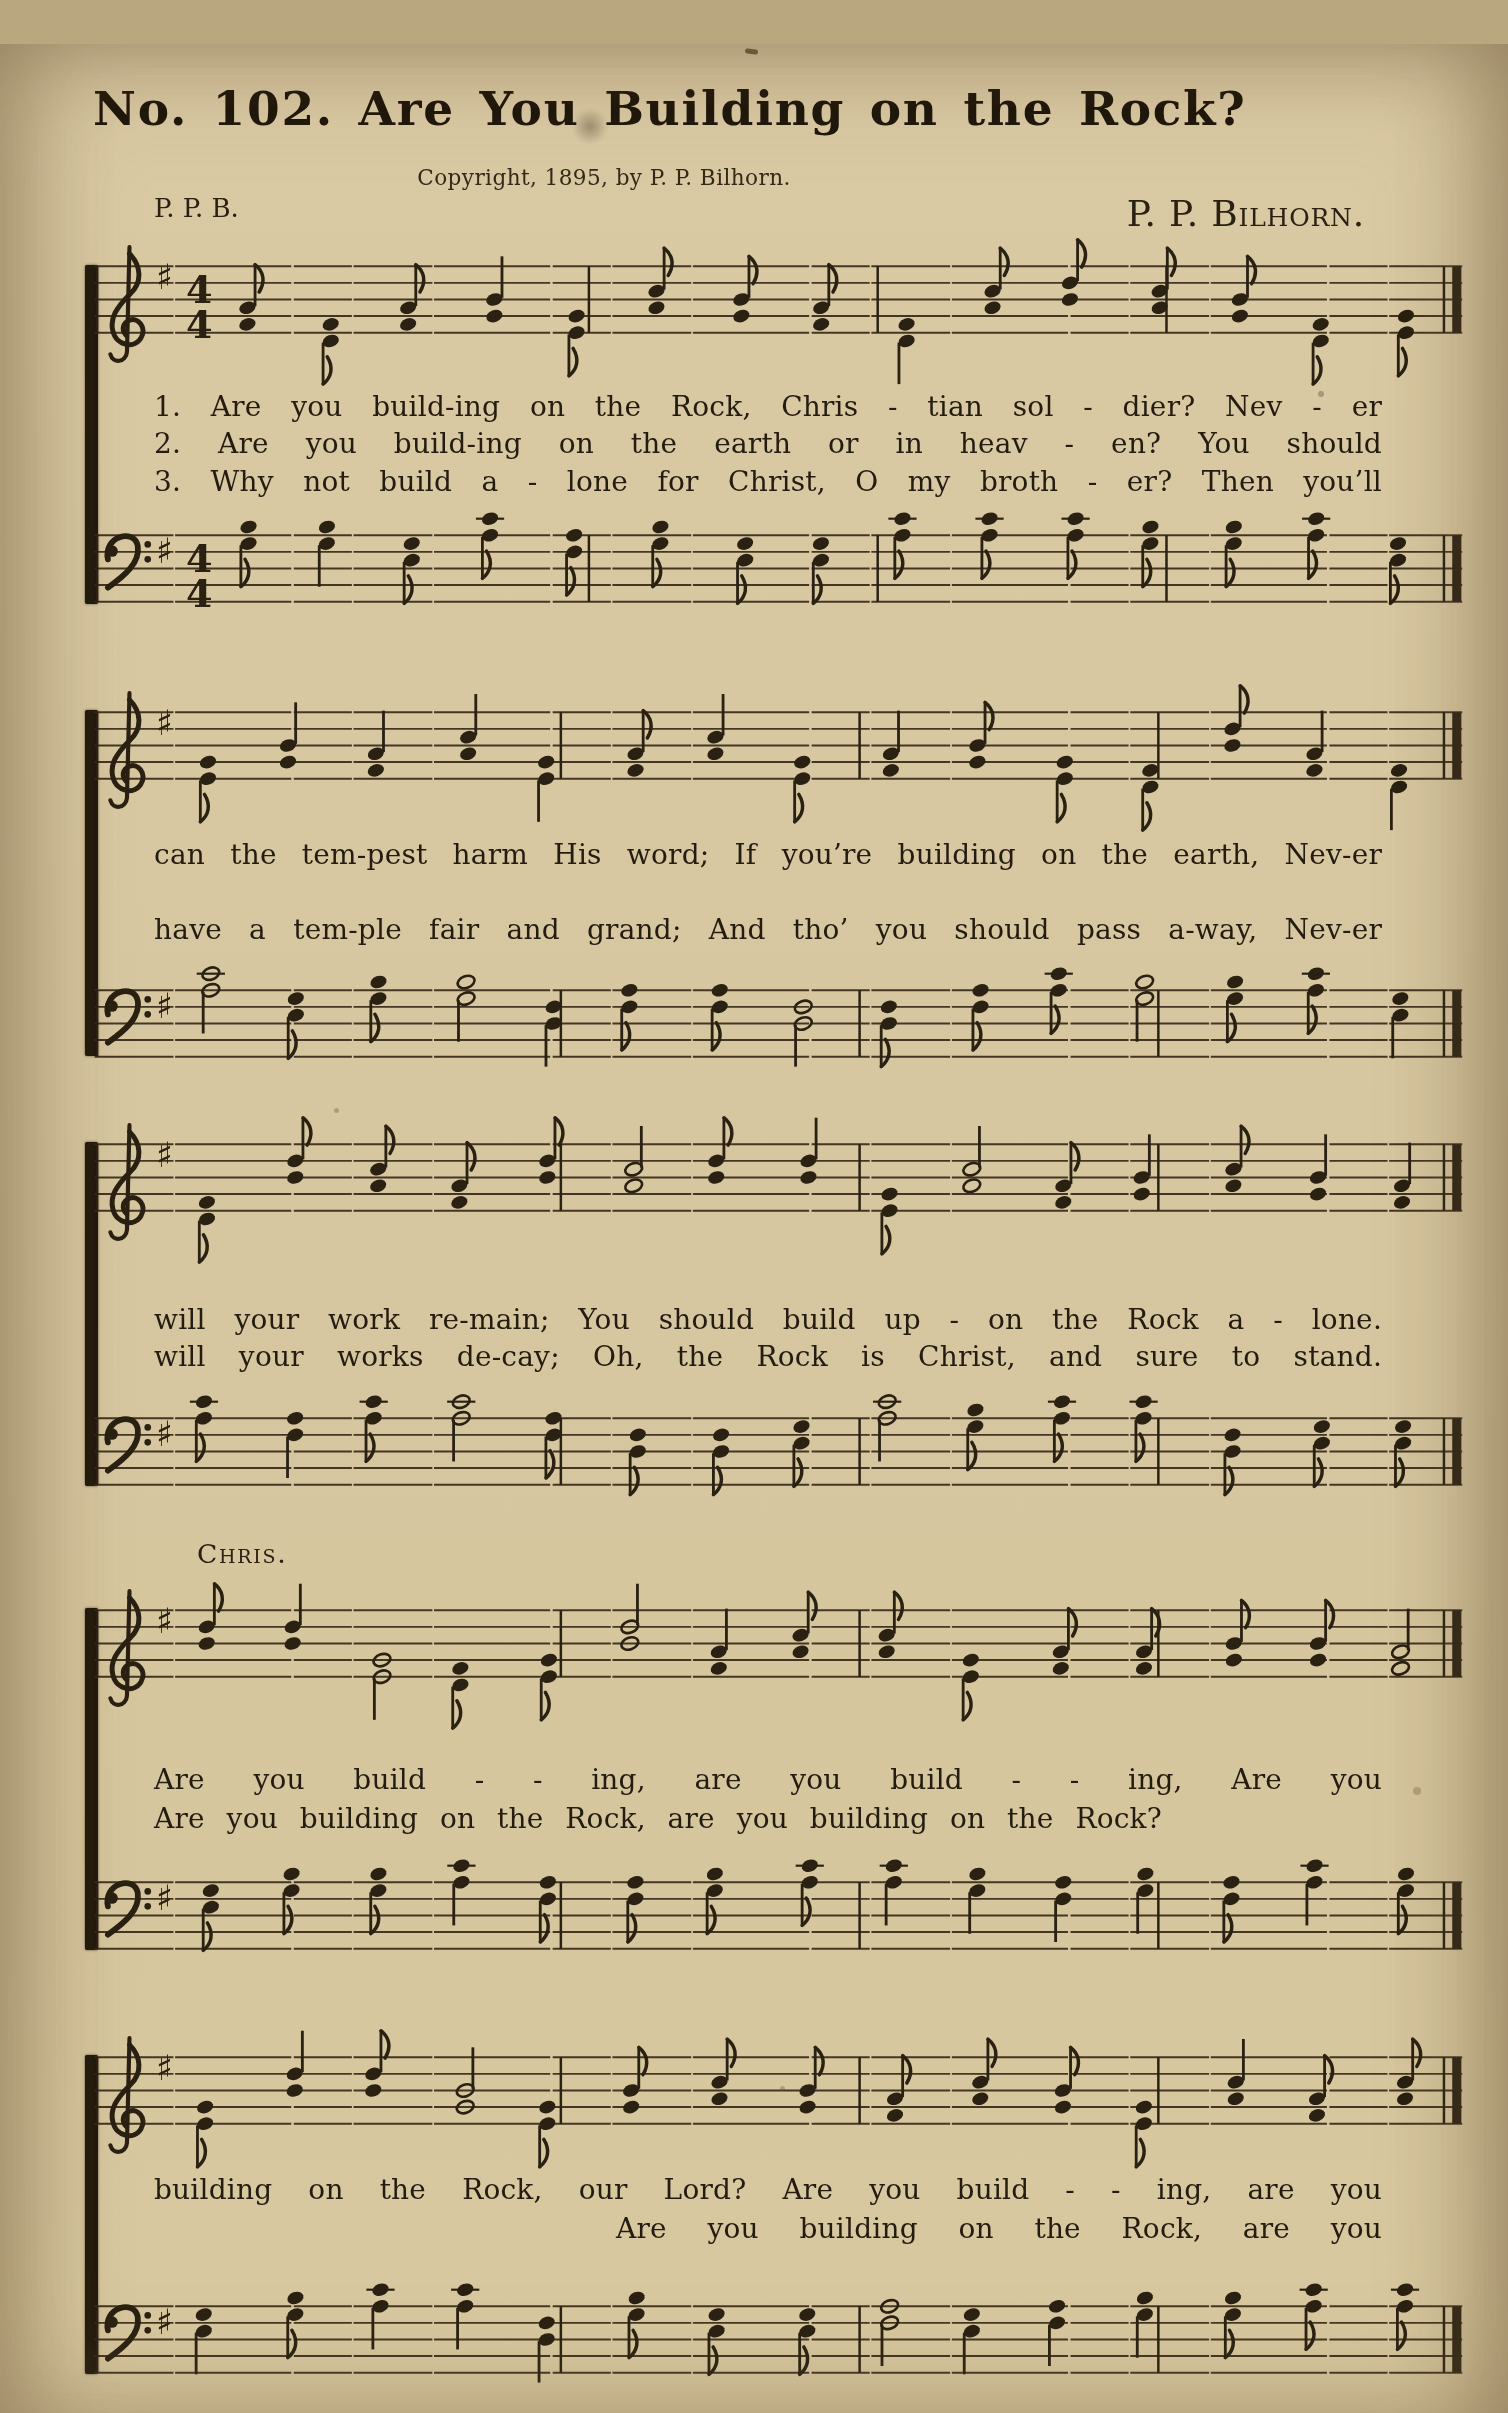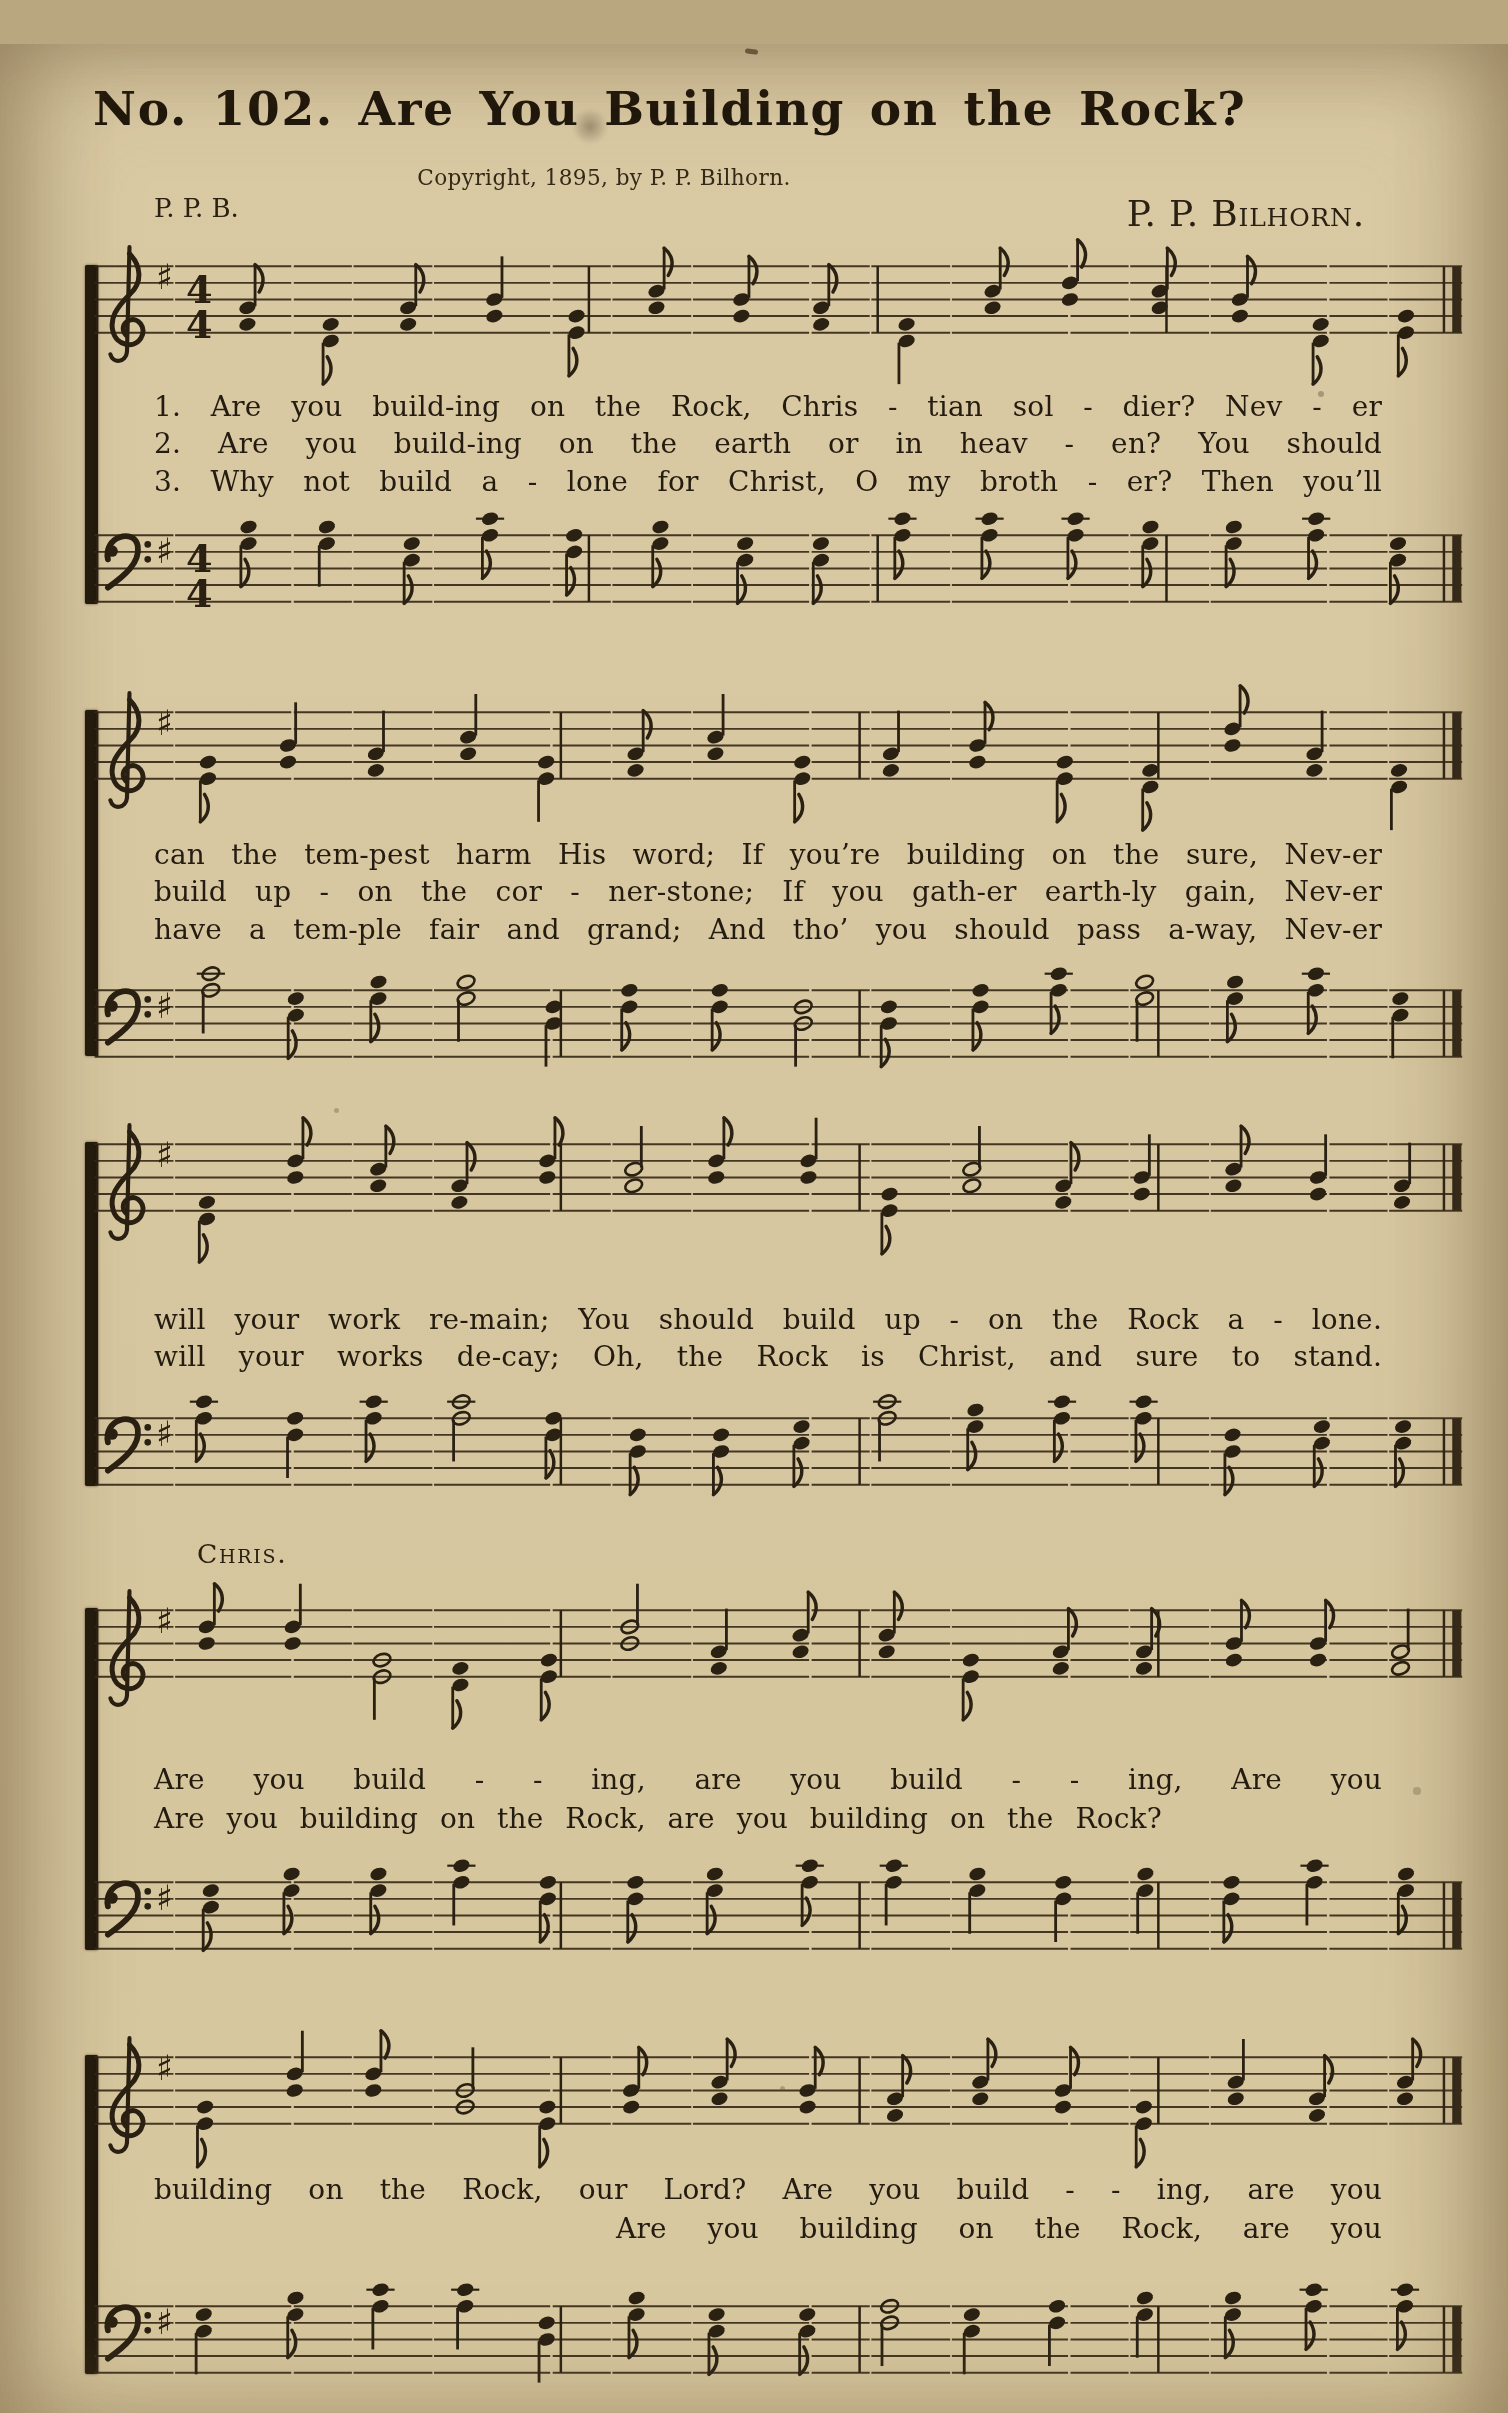--- a/index.html
+++ b/index.html
@@ -392,22 +392,21 @@
         <ellipse rx="10" ry="7.2" transform="translate(1585.855414713733 105) rotate(-20)" fill="#2a2113"></ellipse>
         <ellipse rx="10" ry="7.2" transform="translate(1585.855414713733 125) rotate(-20)" fill="#2a2113"></ellipse>
         <line x1="1576.6554147137329" y1="127" x2="1576.6554147137329" y2="177" stroke="#2a2113" stroke-width="3.4"></line>
       </g>
       <line x1="575.8285714285715" y1="35" x2="575.8285714285715" y2="115" stroke="#2a2113" stroke-width="3"></line>
       <line x1="935.8285714285714" y1="35" x2="935.8285714285714" y2="115" stroke="#2a2113" stroke-width="3"></line>
       <line x1="1295.8285714285714" y1="35" x2="1295.8285714285714" y2="115" stroke="#2a2113" stroke-width="3"></line>
       <line x1="1640" y1="35" x2="1640" y2="115" stroke="#2a2113" stroke-width="3"></line>
       <rect x="1650" y="35" width="11" height="80" fill="#2a2113"></rect>
     </svg>
-  <div class="lyr" style="top:795px;">can the tem-pest harm His word; If you’re building on the sure, Nev-er</div>
-  <div class="lyr" style="top:832px;">build up - on the cor - ner-stone; If you gath-er earth-ly gain, Nev-er</div>
+  <div class="lyr" style="top:795px;">can the tem-pest harm His word; If you’re building on the earth, Nev-er</div>
   <div class="lyr" style="top:870px;">have a tem-ple fair and grand; And tho’ you should pass a-way, Nev-er</div>
   <svg class="staff" style="top:917px;" viewBox="0 0 1675 185">
       <line x1="14" y1="35" x2="1662" y2="35" stroke="#3c2f1d" stroke-width="2.3" stroke-dasharray="95 2 140 3 70 2" opacity="0.95"></line>
       <line x1="14" y1="55" x2="1662" y2="55" stroke="#3c2f1d" stroke-width="2.3" stroke-dasharray="95 2 140 3 70 2" opacity="0.95"></line>
       <line x1="14" y1="75" x2="1662" y2="75" stroke="#3c2f1d" stroke-width="2.3" stroke-dasharray="95 2 140 3 70 2" opacity="0.95"></line>
       <line x1="14" y1="95" x2="1662" y2="95" stroke="#3c2f1d" stroke-width="2.3" stroke-dasharray="95 2 140 3 70 2" opacity="0.95"></line>
       <line x1="14" y1="115" x2="1662" y2="115" stroke="#3c2f1d" stroke-width="2.3" stroke-dasharray="95 2 140 3 70 2" opacity="0.95"></line>
       <line x1="17" y1="35" x2="17" y2="115" stroke="#2a2113" stroke-width="3"></line>
       <g transform="translate(24,-8)" fill="none" stroke="#2a2113" stroke-linecap="round">
         <path d="M 6,72 C 0,44 38,34 42,56 C 45,76 26,92 6,106" stroke-width="7"></path>

